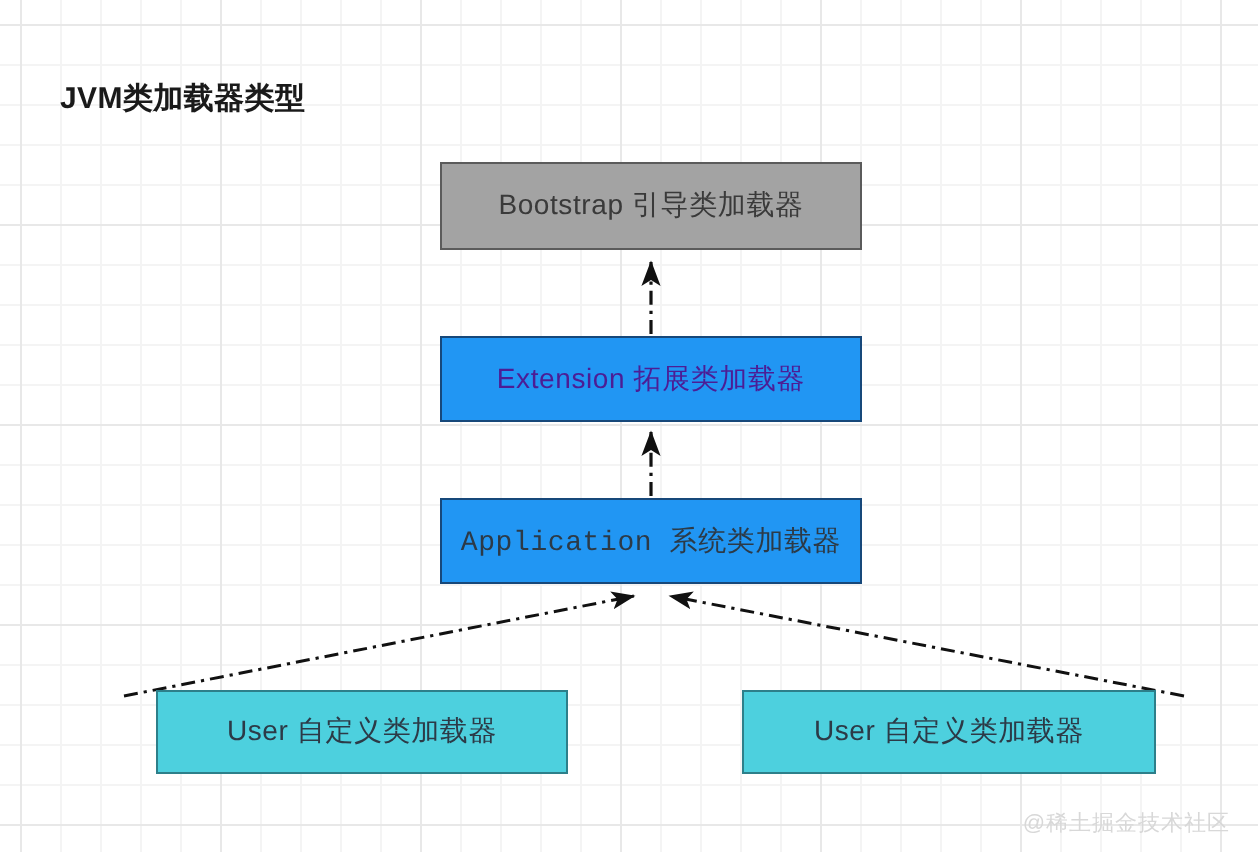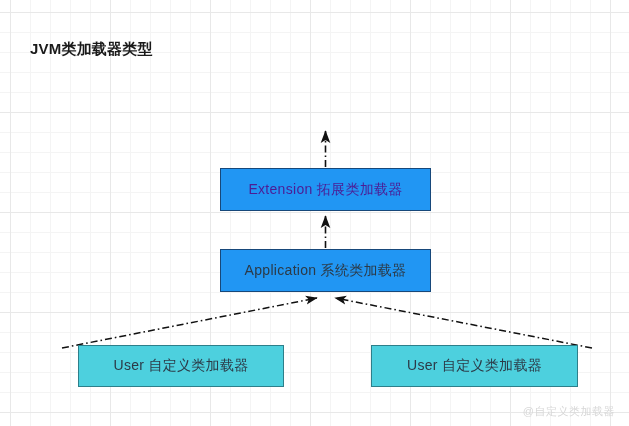--- a/index.html
+++ b/index.html
@@ -69,20 +69,21 @@
   }
 
   .node-application {
     left: 220px;
     top: 249px;
     width: 211px;
     height: 43px;
     background: #2196f3;
     border-color: #17487a;
     color: #2c3a47;
+    font-family: Liberation Mono, monospace;
   }
 
   .node-user-left {
     left: 78px;
     top: 345px;
     width: 206px;
     height: 42px;
     background: #4dd0de;
     border-color: #2d7f8a;
     color: #2c3a47;
@@ -133,24 +134,25 @@
 
     <line x1="325.5" y1="167" x2="325.5" y2="131" stroke="#111111" stroke-width="1.6" stroke-dasharray="7 3 1.6 3" marker-end="url(#arrowhead)"></line>
 
     <line x1="325.5" y1="248" x2="325.5" y2="216" stroke="#111111" stroke-width="1.6" stroke-dasharray="7 3 1.6 3" marker-end="url(#arrowhead)"></line>
 
     <line x1="62" y1="348" x2="317" y2="298" stroke="#111111" stroke-width="1.5" stroke-dasharray="7 3 1.6 3" marker-end="url(#arrowhead)"></line>
 
     <line x1="592" y1="348" x2="335" y2="298" stroke="#111111" stroke-width="1.5" stroke-dasharray="7 3 1.6 3" marker-end="url(#arrowhead)"></line>
   </svg>
 
+  <div class="node node-bootstrap">Bootstrap 引导类加载器</div>
 
   <div class="node node-extension">Extension 拓展类加载器</div>
 
   <div class="node node-application">Application 系统类加载器</div>
 
   <div class="node node-user-left">User 自定义类加载器</div>
 
   <div class="node node-user-right">User 自定义类加载器</div>
 
-  <div class="watermark">@自定义类加载器</div>
+  <div class="watermark">@稀土掘金技术社区</div>
 
 </div>
 
 </body></html>

